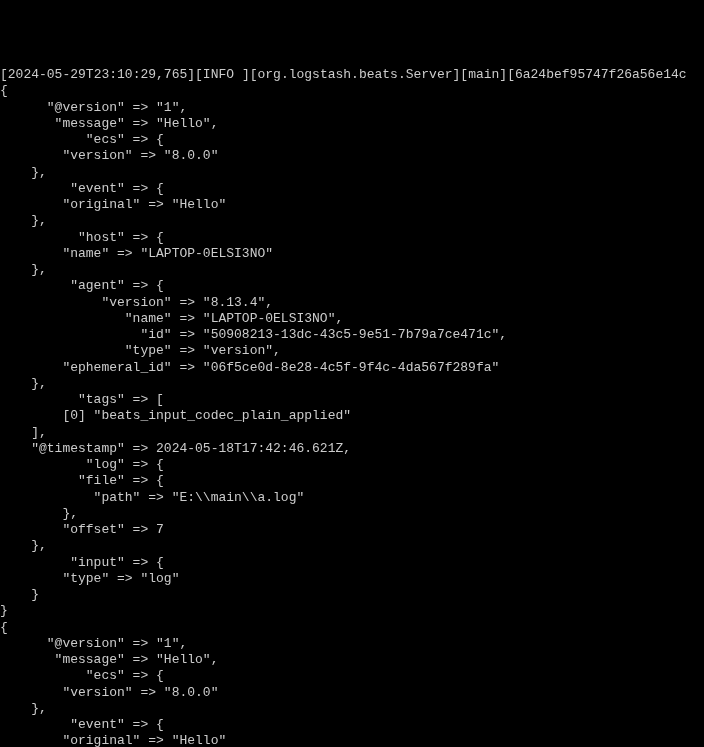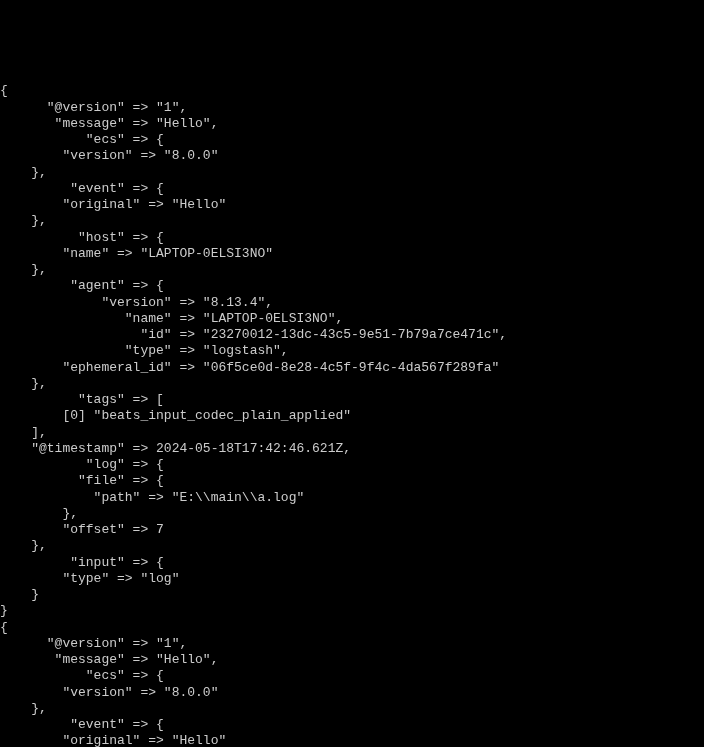--- a/index.html
+++ b/index.html
@@ -21,38 +21,38 @@
     }
     .terminal {
       white-space: pre;
     }
   </style>
 </head>
 <body>
 
 
 
-<div class="terminal">
+<div class="terminal"><span>[<span>2024-05-29T23:10:29,765</span>][<span>INFO </span>][<span>org.logstash.beats.Server</span>][<span>main</span>][<span>6a24bef95747f26a56e14c</span></span>
 {
       "@version" =&gt; "<span>1</span>",
        "message" =&gt; "<span>Hello</span>",
            "ecs" =&gt; {
         "version" =&gt; "<span>8.0.0</span>"
     },
          "event" =&gt; {
         "original" =&gt; "<span>Hello</span>"
     },
           "host" =&gt; {
         "name" =&gt; "<span>LAPTOP-0ELSI3NO</span>"
     },
          "agent" =&gt; {
              "version" =&gt; "<span>8.13.4</span>",
                 "name" =&gt; "<span>LAPTOP-0ELSI3NO</span>",
-                  "id" =&gt; "<span>23270012-13dc-43c5-9e51-7b79a7ce471c</span>",
-                "type" =&gt; "<span>logstash</span>",
+                  "id" =&gt; "<span>50908213-13dc-43c5-9e51-7b79a7ce471c</span>",
+                "type" =&gt; "<span>version</span>",
         "ephemeral_id" =&gt; "<span>06f5ce0d-8e28-4c5f-9f4c-4da567f289fa</span>"
     },
           "tags" =&gt; [
         [0] "<span>beats_input_codec_plain_applied</span>"
     ],
     "@timestamp" =&gt; <span>2024-05-18T17:42:46.621Z</span>,
            "log" =&gt; {
           "file" =&gt; {
             "path" =&gt; "<span>E:\\main\\a.log</span>"
         },

